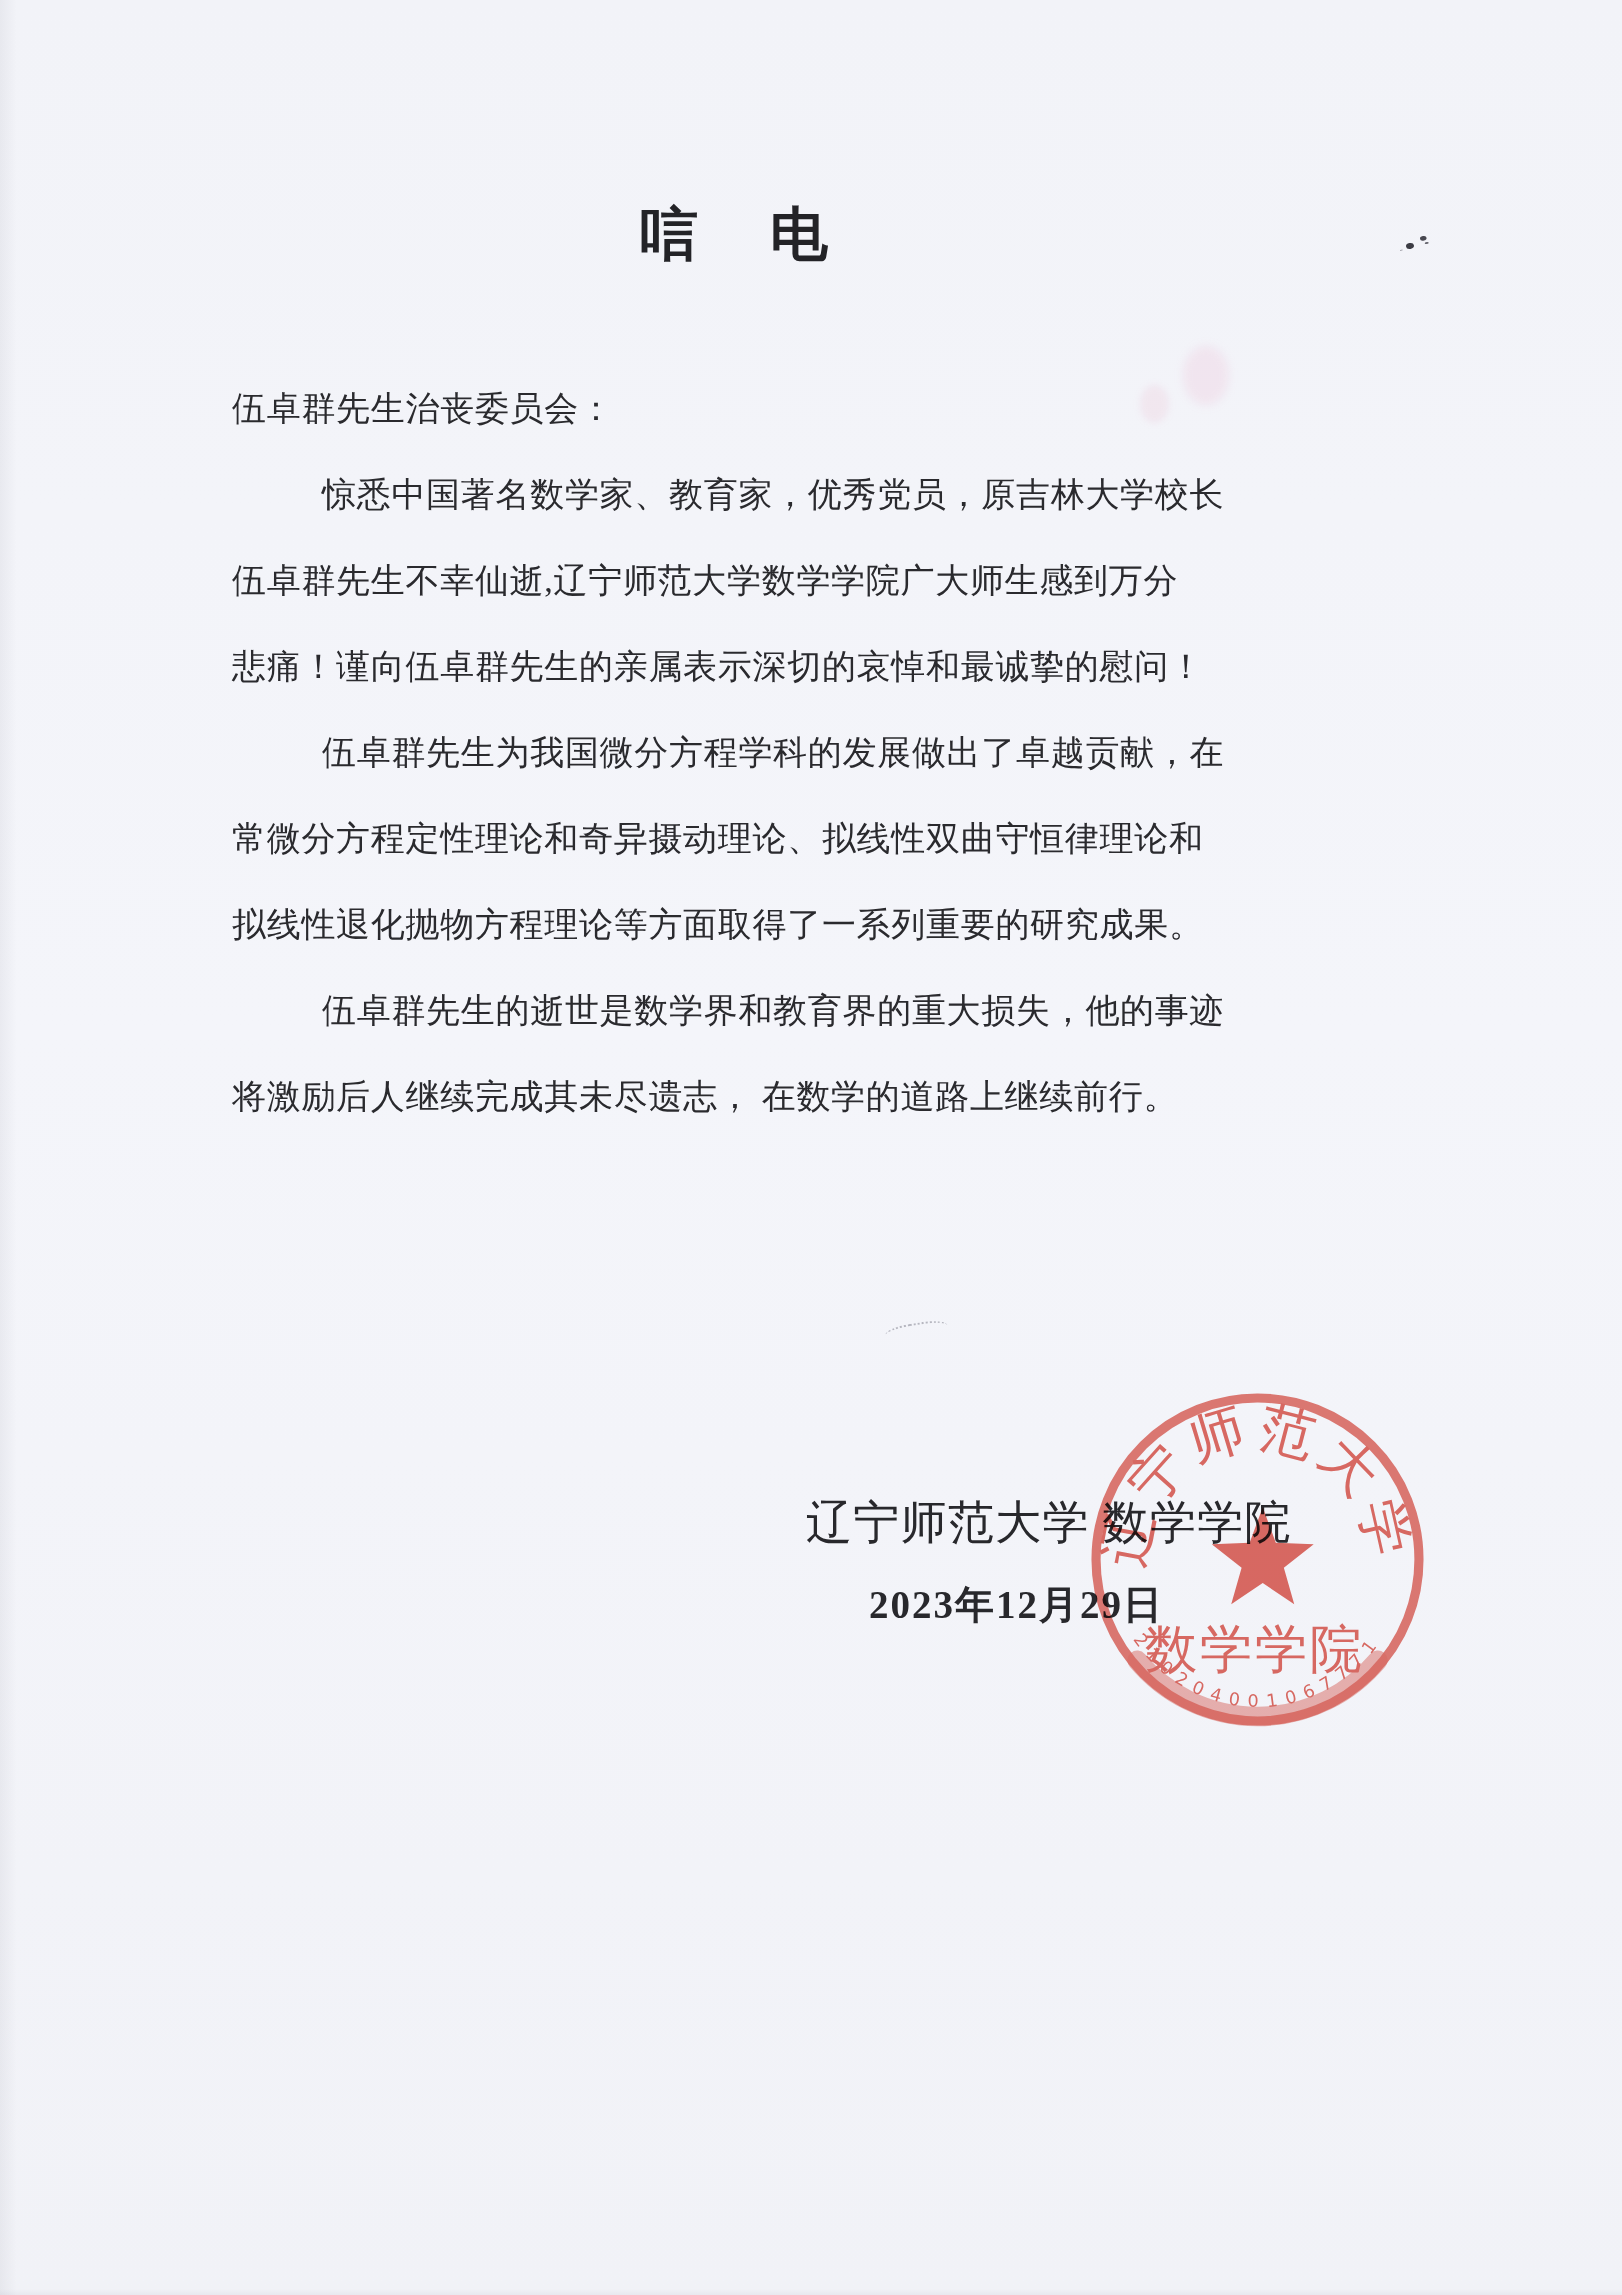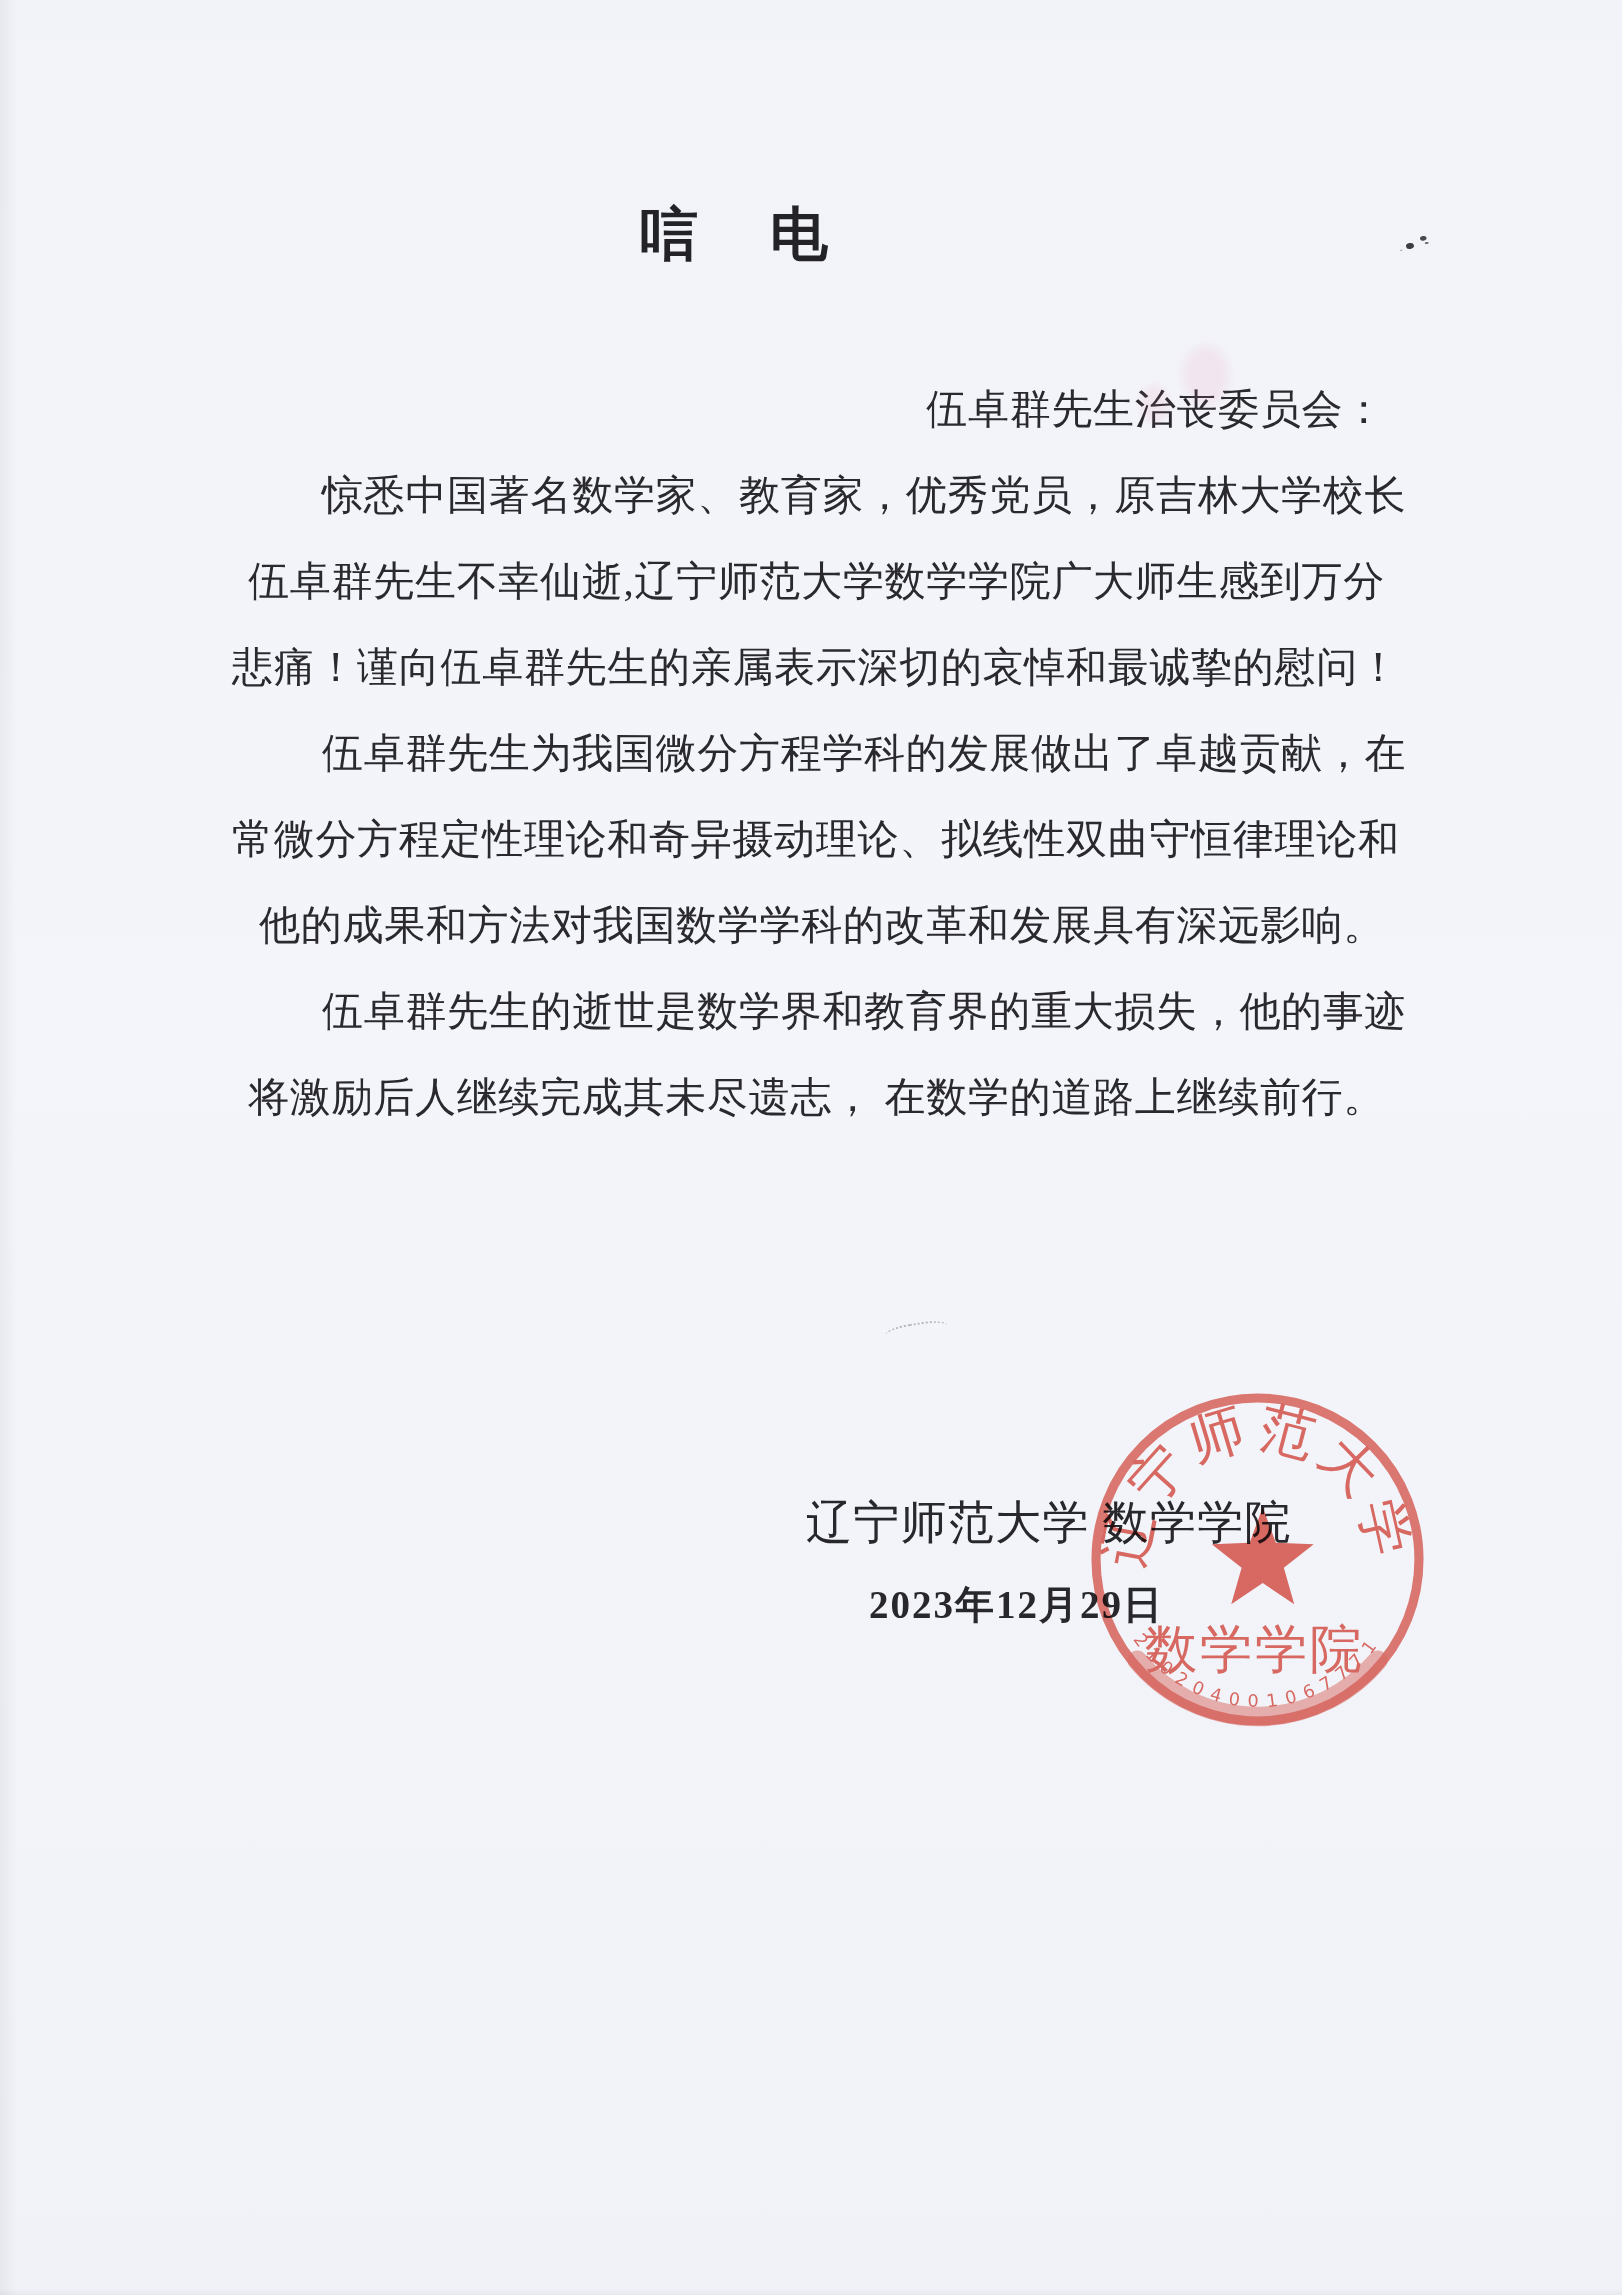--- a/index.html
+++ b/index.html
@@ -51,25 +51,24 @@
 
   .letter-body {
     position: absolute;
     left: 232px;
     top: 366px;
     width: 1153px;
   }
   .line {
     height: 86px;
     line-height: 86px;
-    font-size: 41px;
+    font-size: 34px;
     letter-spacing: 0.7px;
     white-space: nowrap;
     color: #2a2a2e;
-    text-align: right;
   }
   .line.indent {
     padding-left: 90px;
   }
 
   .sig-line {
     position: absolute;
     left: 806px;
     top: 1498px;
     font-size: 46px;
@@ -159,21 +158,21 @@
     <span>电</span>
   </div>
 
   <div class="letter-body">
     <div class="line">伍卓群先生治丧委员会：</div>
     <div class="line indent">惊悉中国著名数学家、教育家，优秀党员，原吉林大学校长</div>
     <div class="line">伍卓群先生不幸仙逝,辽宁师范大学数学学院广大师生感到万分</div>
     <div class="line">悲痛！谨向伍卓群先生的亲属表示深切的哀悼和最诚挚的慰问！</div>
     <div class="line indent">伍卓群先生为我国微分方程学科的发展做出了卓越贡献，在</div>
     <div class="line">常微分方程定性理论和奇异摄动理论、拟线性双曲守恒律理论和</div>
-    <div class="line">他的成果和方法对我国数学学科的改革和发展具有深远影响。</div>
+    <div class="line">拟线性退化抛物方程理论等方面取得了一系列重要的研究成果。</div>
     <div class="line indent">伍卓群先生的逝世是数学界和教育界的重大损失，他的事迹</div>
     <div class="line">将激励后人继续完成其未尽遗志， 在数学的道路上继续前行。</div>
   </div>
 
   <div class="sig-line">辽宁师范大学 数学学院</div>
   <div class="date-line">2023年12月29日</div>
 
   <svg class="seal" viewBox="-270 -270 540 540" xmlns="http://www.w3.org/2000/svg">
     <defs>
       <path id="sealTopArc" d="M -170.7 21 A 172 172 0 1 1 170.7 21" fill="none"></path>

